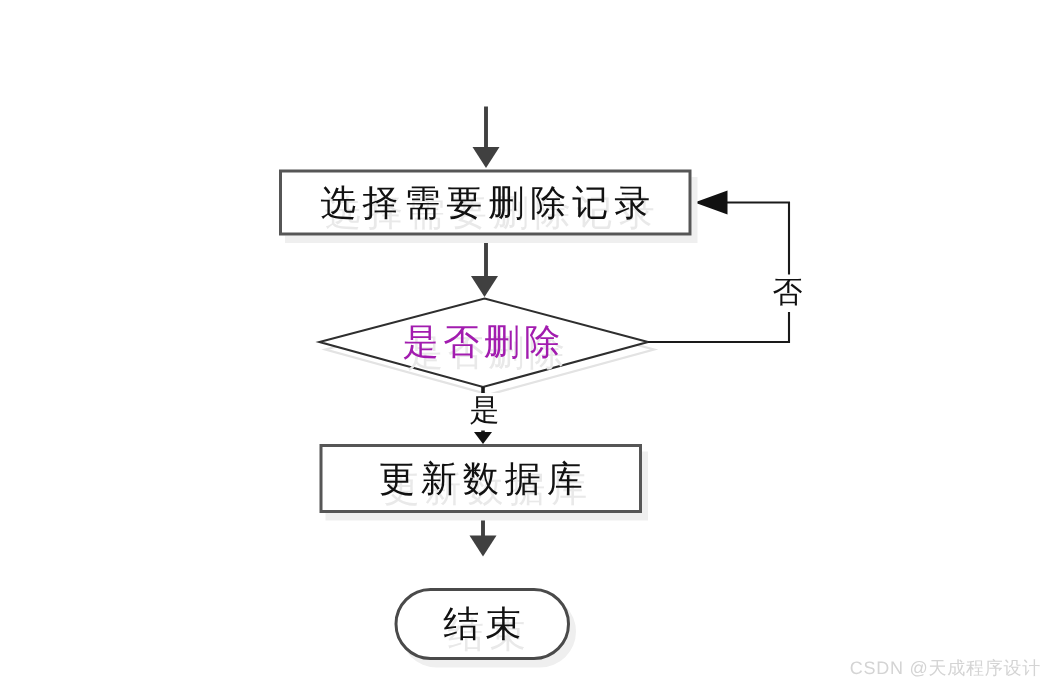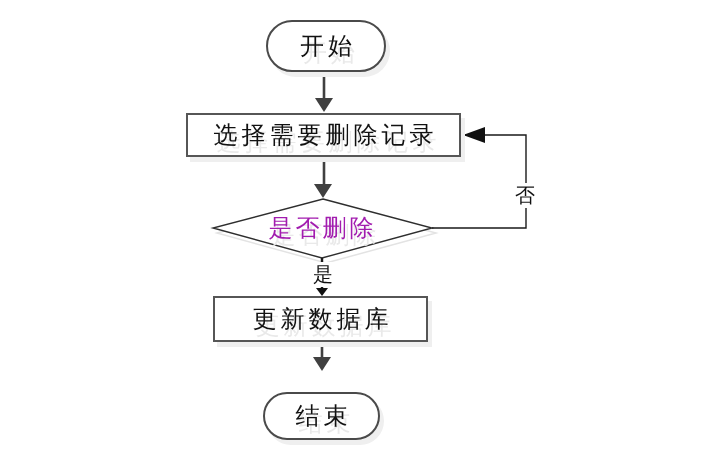--- a/index.html
+++ b/index.html
@@ -99,37 +99,35 @@
     <line x1="322" y1="258" x2="322" y2="293" stroke="#1a1a1a" stroke-width="2.4"></line>
     <polygon points="322,296 316,288 328,288" fill="#111111"></polygon>
 
     <line x1="322" y1="342" x2="322" y2="358" stroke="#404040" stroke-width="2.6"></line>
     <polygon points="322,371 313,357 331,357" fill="#404040"></polygon>
 
     <polyline points="432,228 526,228 526,135 465,135" fill="none" stroke="#1a1a1a" stroke-width="1.4"></polyline>
     <polygon points="463,135 485,127 485,143" fill="#111111"></polygon>
   </svg>
 
-  <div class="node terminator n-start">
-    <span>开始</span>
-  </div>
 
   <div class="node n-select">
     <span>选择需要删除记录</span>
   </div>
 
   <div class="diamond-label">
     <span>是否删除</span>
   </div>
 
   <div class="node n-update">
     <span>更新数据库</span>
   </div>
 
   <div class="node terminator n-end">
     <span>结束</span>
   </div>
 
   <div class="edge-label lbl-yes">是</div>
   <div class="edge-label lbl-no">否</div>
 
+  <div class="watermark">CSDN @天成程序设计</div>
 
 </div>
 
 </body></html>

